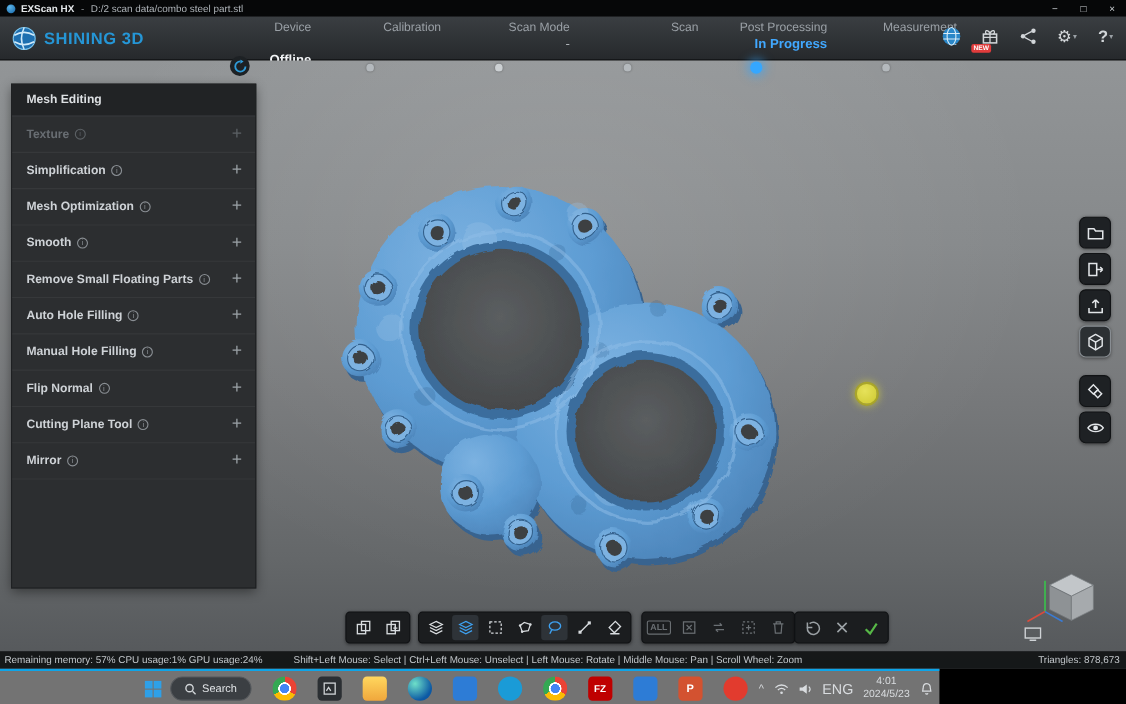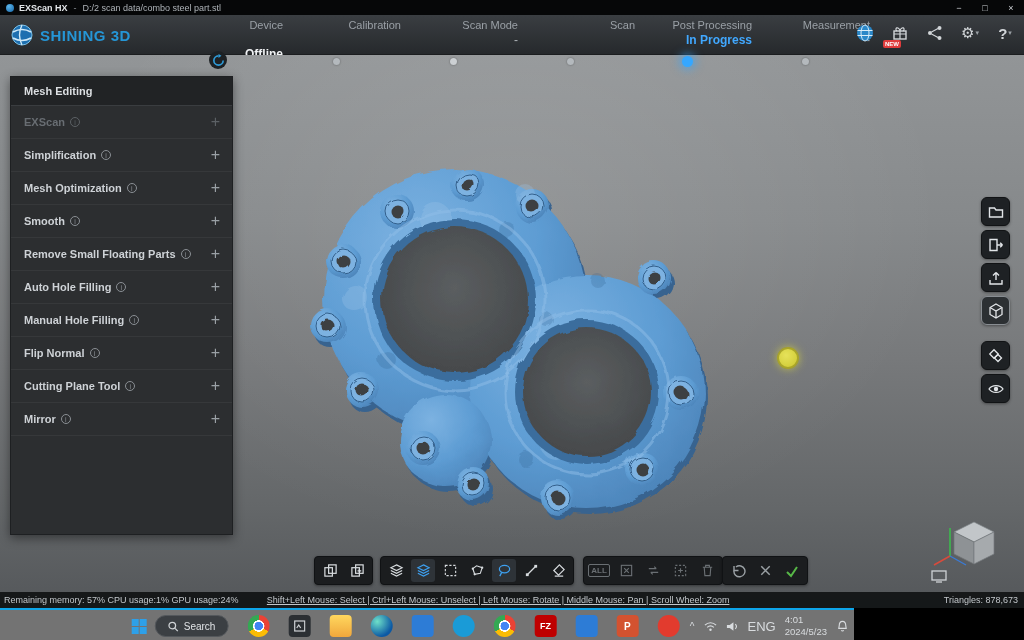--- a/index.html
+++ b/index.html
@@ -89,21 +89,21 @@
   
   .cursor-dot { position:absolute; left:777px; top:347px; width:22px; height:22px;
     border-radius:50%; background:radial-gradient(circle at 40% 35%, #e6e25a, #cdc831);
     border:2px solid #a9a52a; box-shadow:0 0 8px rgba(220,215,60,.7); }
 
   
   .statusbar { position:absolute; left:0; top:592px; width:1024px; height:16px;
     background:rgba(16,18,20,.92); color:#c2c6ca; font-size:9px; display:flex;
     align-items:center; }
   .st-left { position:absolute; left:4px; }
-  .st-center { position:absolute; left:50%; transform:translateX(-53%);text-decoration:underline; }
+  .st-center { position:absolute; left:50%; transform:translateX(-53%); }
   .st-right { position:absolute; right:6px; }
 
   
   .taskbar { position:absolute; left:0; top:608px; width:854px; height:32px;
     background:#737373; border-top:2px solid #0ea5e9; }
   .tb-center { position:absolute; left:50%; top:0; height:32px; transform:translateX(-54%);
     display:flex; align-items:center; gap:7px; }
   .search-pill { height:22px; border-radius:11px; background:#3b3f43; border:1px solid #54585c;
     display:flex; align-items:center; gap:5px; padding:0 12px; color:#e0e3e6; font-size:10px; }
   .app-ico { width:22px; height:22px; border-radius:4px; display:flex; align-items:center;
@@ -117,21 +117,21 @@
   .i-edge { border-radius:50%; background:radial-gradient(circle at 30% 30%, #6ee0c9, #0c59a4 70%); }
   .i-blue { background:#2d7cd6; }
   .i-teal { background:#1a9bd7; border-radius:50%; }
   .i-fz { background:#bf0000; font-size:9px; }
   .i-ppt { background:#d35230; }
   .i-red { background:#e23b2e; border-radius:50%; }
   .tb-tray { position:absolute; right:5px; top:0; height:32px; display:flex;
     align-items:center; gap:9px; color:#d9dcdf; }
   .tray-caret { font-size:10px; }
   .tray-lang { font-size:13px;text-align:right; }
-  .tray-time { text-align:left; font-size:9.5px; line-height:1.25; }
+  .tray-time { text-align:center; font-size:9.5px; line-height:1.25; }
 
   
   .navcube { position:absolute; left:928px; top:512px; }
   .fs-icon { position:absolute; left:931px; top:570px; }
 
   svg { display:block; }
 </style>
 </head>
 <body>
 
@@ -326,21 +326,21 @@
       </g>
     </g>
   </svg>
 
   <div class="cursor-dot"></div>
 
   <div class="sidebar">
     <div class="side-header">Mesh Editing</div>
 
     <div class="side-item disabled">
-      <span class="label">EXScan</span>
+      <span class="label">Texture</span>
       <span class="info">i</span>
       <span class="plus">+</span>
     </div>
     <div class="side-item">
       <span class="label">Simplification</span>
       <span class="info">i</span>
       <span class="plus">+</span>
     </div>
     <div class="side-item">
       <span class="label">Mesh Optimization</span>

